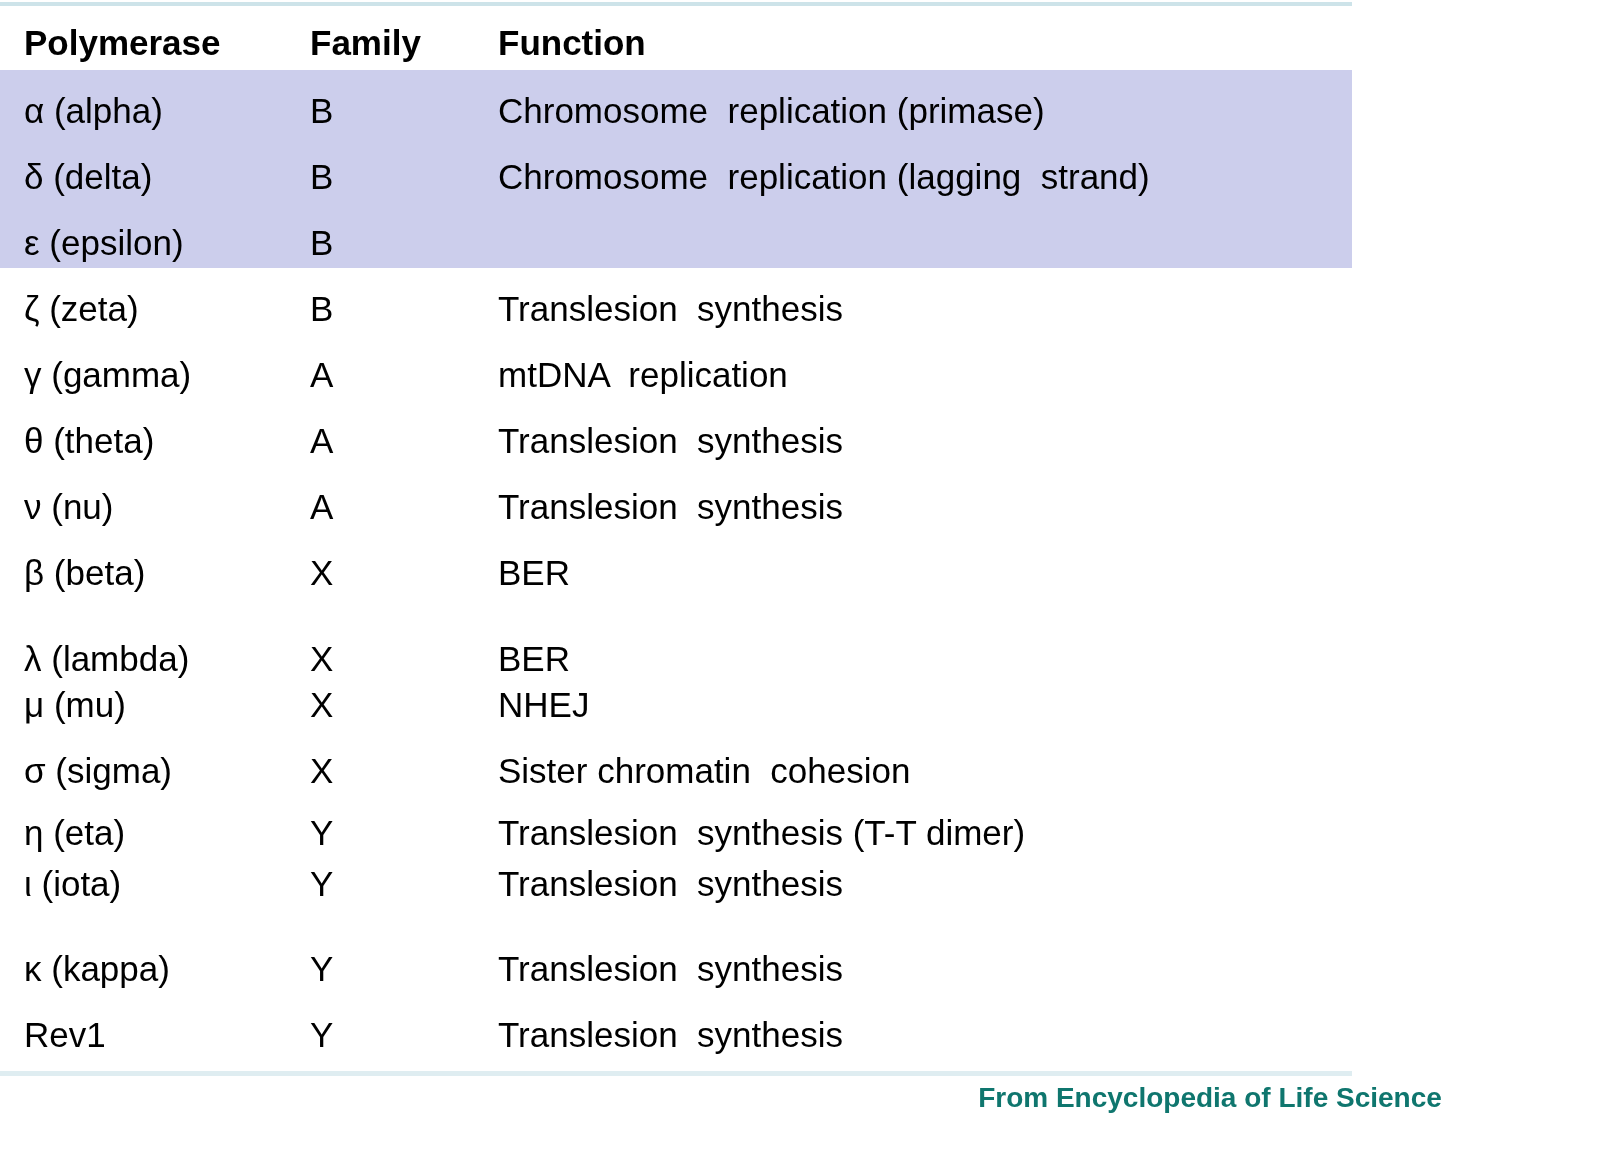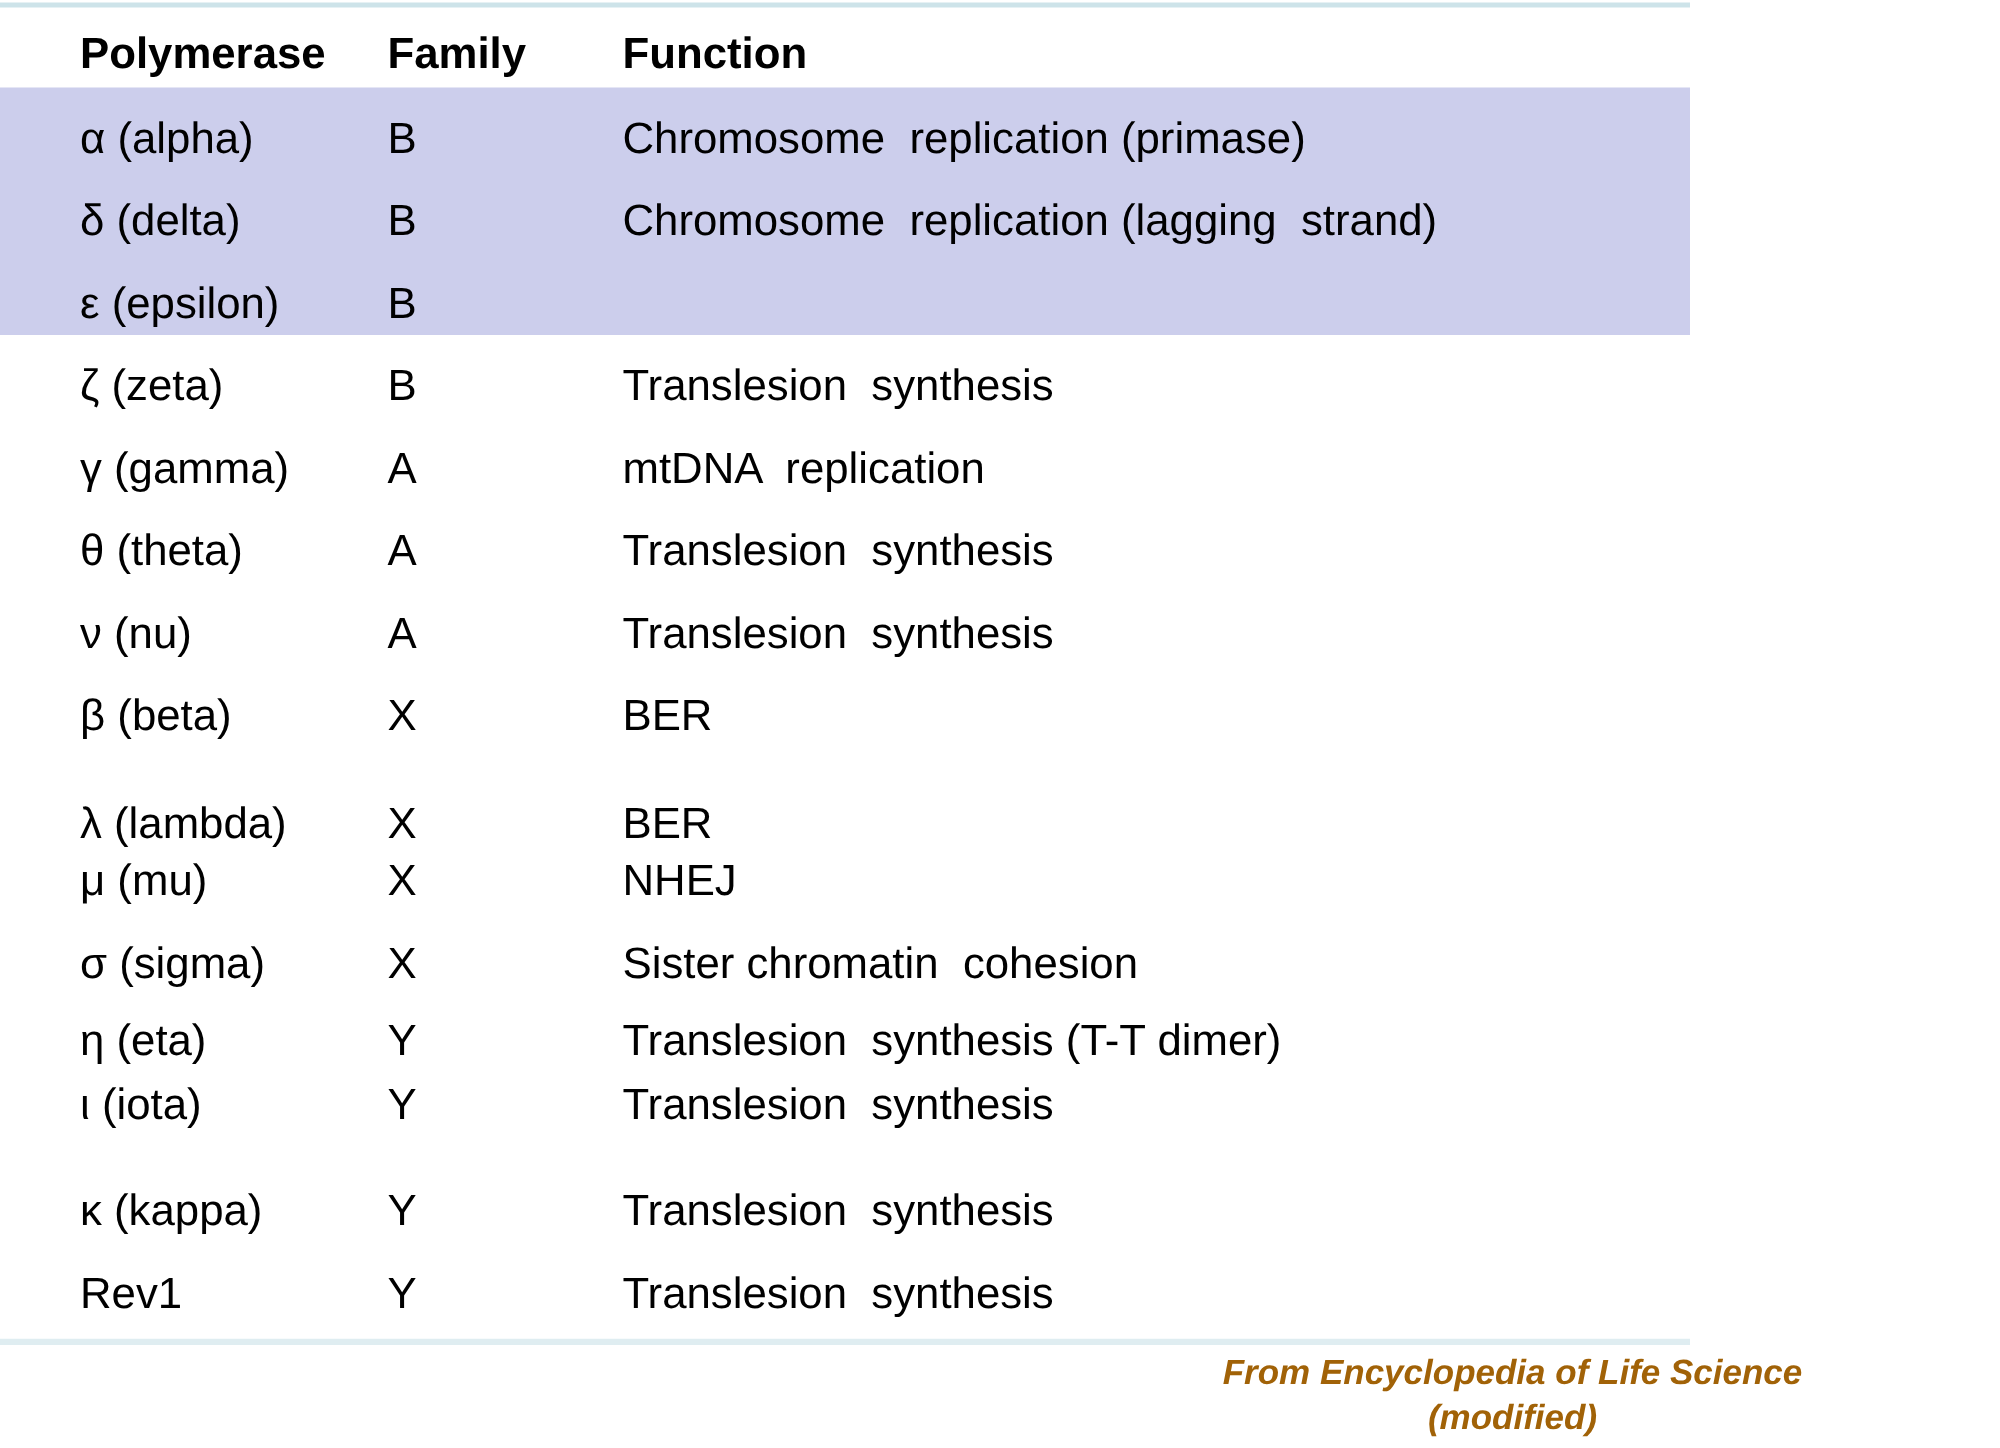--- a/index.html
+++ b/index.html
@@ -68,41 +68,40 @@
     height: 66px;
     display: flex;
     align-items: center;
   }
   .cell {
     font-size: 35px;
     line-height: 42px;
     white-space: pre;
     color: #000000;
   }
-  .c-poly  { position: absolute; left: 24px; margin-left: 40px;  }
+  .c-poly  { position: absolute; left: 24px;  }
   .c-fam   { position: absolute; left: 310px; }
   .c-func  { position: absolute; left: 498px; }
 
   .header-row .cell {
     font-weight: bold;
     font-size: 35px;
   }
 
   
   .attribution {
     position: absolute;
     left: 900px;
     top: 1080px;
     width: 620px;
     text-align: center;
     font-size: 28px;
     line-height: 36px;
-    font-style: italic;
     font-weight: bold;
-    color: #a16207;
+    color: #0f766e;
   }
   .attribution .line2 { display: block; }
 </style>
 </head>
 <body>
 
 <div class="slide">
 
   <div class="rule-top" style="background: rgb(205, 227, 233);"></div>
   <div class="highlight-band" style="top: 70px; height: 198px; background: rgb(204, 206, 236);"></div>
@@ -185,16 +184,15 @@
       </div>
       <div class="row" style="top: 1002px;">
         <div class="cell c-poly">Rev1</div>
         <div class="cell c-fam">Y</div>
         <div class="cell c-func">Translesion  synthesis</div>
       </div>
     </div>
 
   <div class="attribution">
     <span>From Encyclopedia of Life Science</span>
-    <span class="line2">(modified)</span>
   </div>
 
 </div>
 
 </body></html>

